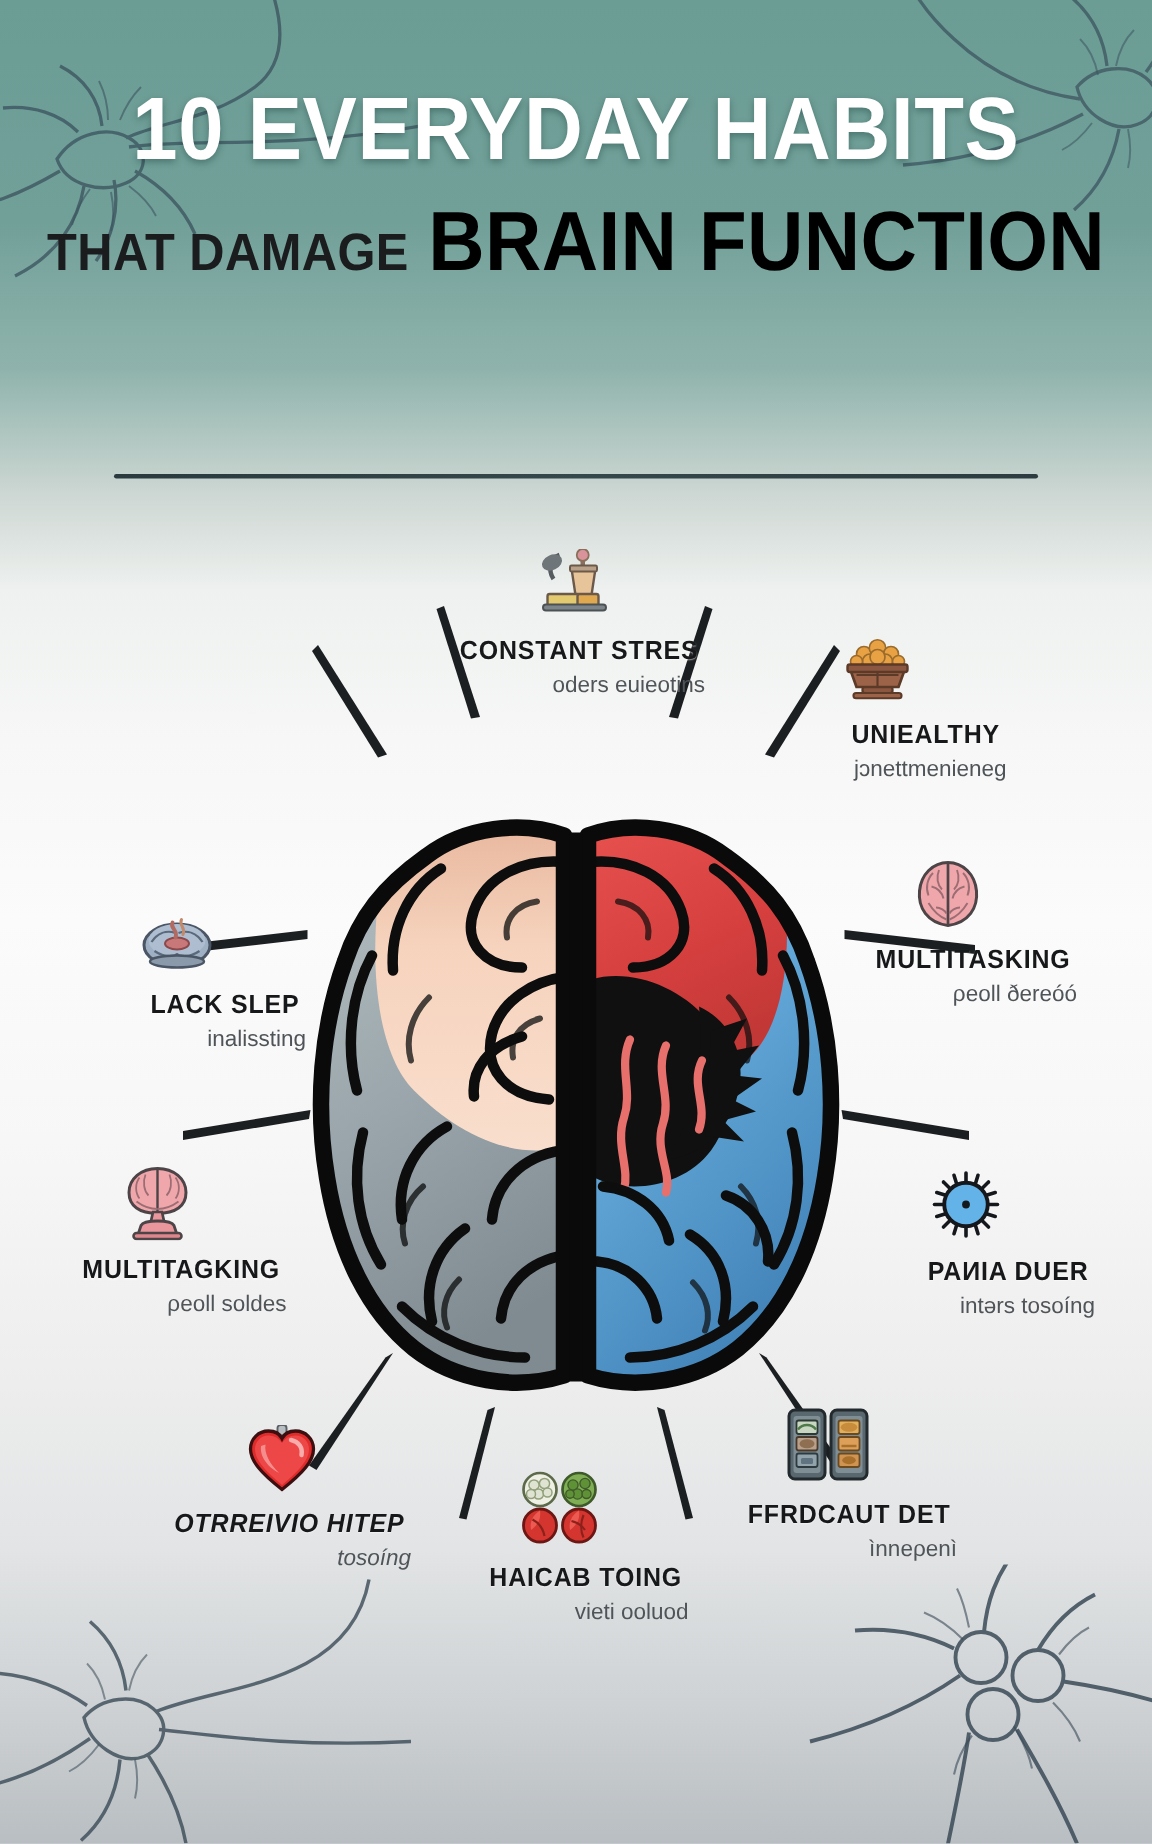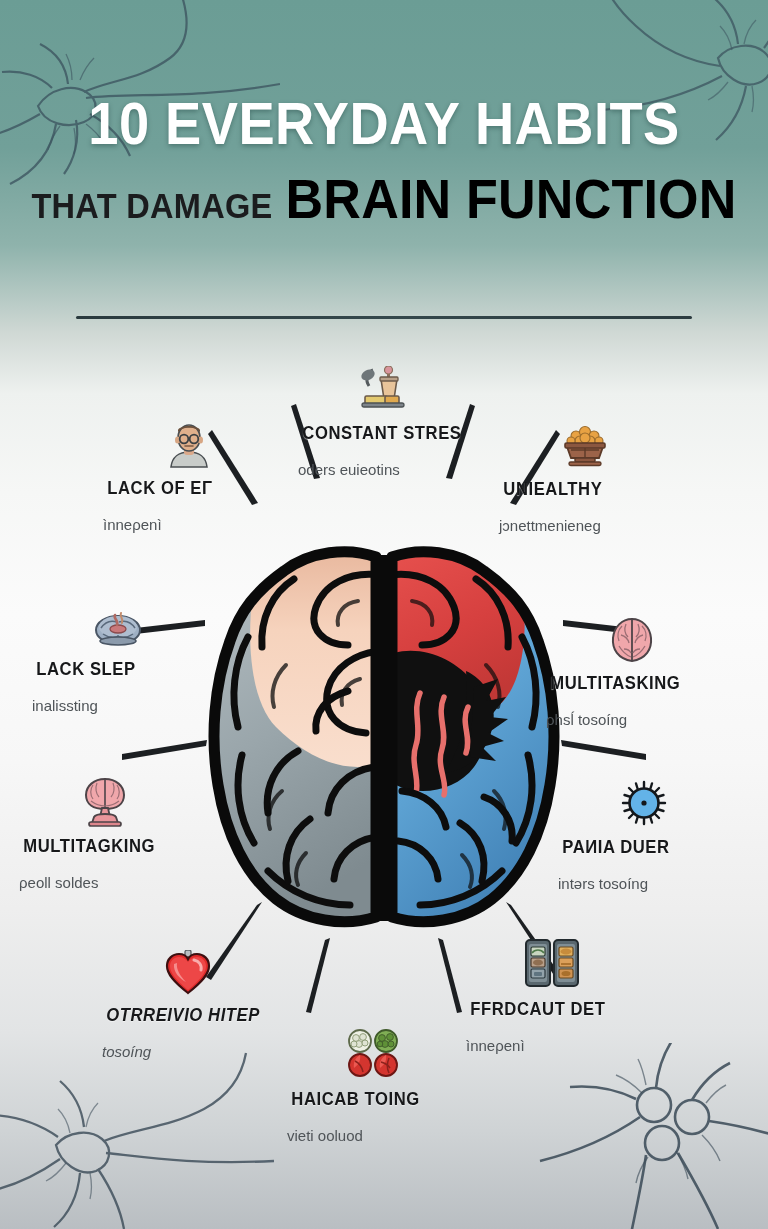--- a/index.html
+++ b/index.html
@@ -27,21 +27,21 @@
   }
   
   .neurons{position:absolute;inset:0;pointer-events:none;}
   .neurons svg{position:absolute;}
   .nTL{top:-12px;left:-20px;}
   .nTR{top:-18px;right:-24px;}
   .nBL{bottom:-10px;left:-26px;}
   .nBR{bottom:-14px;right:-18px;}
 
   
-  .header{position:absolute;top:0;left:0;right:0;padding-top:94px;text-align:center;}
+  .header{position:absolute;top:0;left:0;right:0;padding-top:56px;text-align:center;}
   .t-line1{
     font-family:"Liberation Sans Narrow","Liberation Sans",sans-serif;
     font-weight:700;font-size:59px;letter-spacing:0.5px;
     color:#ffffff;line-height:1.02;
     text-shadow:0 2px 5px rgba(10,40,38,.35);
     transform:scaleX(.92);
   }
   .t-line2{
     margin-top:12px;white-space:nowrap;
     display:flex;align-items:baseline;justify-content:center;gap:14px;
@@ -61,43 +61,43 @@
     border-radius:2px;
   }
 
   
   .brainwrap{position:absolute;left:50%;top:541px;transform:translateX(-50%);width:372px;height:392px;}
 
   
   .spokes{position:absolute;inset:0;pointer-events:none;}
 
   
-  .habit{position:absolute;width:172px;text-align:left;}
+  .habit{position:absolute;width:172px;text-align:right;}
   .hicon{height:52px;display:flex;align-items:flex-end;justify-content:center;margin-bottom:9px;}
   .h-title{
     font-family:"Liberation Sans Narrow","Liberation Sans",sans-serif;
     font-weight:700;font-size:17.5px;color:#17181a;letter-spacing:.6px;
     white-space:nowrap;transform:scaleX(.95);
     text-shadow:0 1px 1px rgba(255,255,255,.55);
   }
   .h-sub{
     font-family:"Liberation Sans",sans-serif;
-    font-size:15px;color:#4f5458;margin-top:17px;white-space:nowrap;
+    font-size:15px;color:#4f5458;margin-top:4px;white-space:nowrap;
     filter:blur(.18px);
   }
   
   .p-top-c   {left:298px;top:362px;}
   .p-top-l   {left:103px;top:417px;}
   .p-top-r   {left:499px;top:418px;}
   .p-mid-l   {left:32px;top:598px;}
-  .p-mid-r   {left:546px;top:612px;}
+  .p-mid-r   {left:546px;top:568px;}
   .p-low-l   {left:19px;top:775px;}
   .p-low-r   {left:558px;top:776px;}
   .p-bot-l   {left:102px;top:944px;font-style:italic;}
-  .p-bot-c   {left:287px;top:1028px;}
+  .p-bot-c   {left:287px;top:980px;}
   .p-bot-r   {left:466px;top:938px;}
 </style>
 </head>
 <body>
 
 <div class="poster">
 
   <div class="neurons">
     <svg class="nTL" width="300" height="220" viewBox="0 0 300 220">
       <g fill="none" stroke="#3d5560" stroke-width="2.2" opacity=".78">
@@ -330,39 +330,20 @@
         <rect x="23" y="11" width="18" height="4" rx="1" fill="#b9a189" stroke="#6b5a4a" stroke-width="1.3"></rect>
         <rect x="8" y="30" width="22" height="8" rx="1.5" fill="#e3c96f" stroke="#6b5a4a" stroke-width="1.6"></rect>
         <rect x="28" y="30" width="14" height="8" rx="1.5" fill="#e0a94f" stroke="#6b5a4a" stroke-width="1.6"></rect>
         <rect x="5" y="37" width="42" height="4" rx="2" fill="#7d848a" stroke="#4c5254" stroke-width="1.3"></rect>
       </svg>
     </div>
     <div class="h-title">CONSTANT STRES</div>
     <div class="h-sub">oders euieotins</div>
   </div>
 
-  <div class="habit p-top-l">
-    <div class="hicon">
-      <svg width="48" height="48" viewBox="0 0 48 48">
-        <path d="M6 46 C7 36 14 31 24 31 C34 31 41 36 42 46 Z" fill="#c8ccc9" stroke="#4a4f52" stroke-width="1.6"></path>
-        <rect x="19" y="25" width="10" height="9" rx="3" fill="#dba98a"></rect>
-        <ellipse cx="24" cy="17" rx="11" ry="13" fill="#e0b08c" stroke="#4a4f52" stroke-width="1.7"></ellipse>
-        <path d="M13 13 C14 4 34 4 35 13 C35 9 31 5 24 5 C17 5 13 9 13 13Z" fill="#5d4635"></path>
-        <path d="M13 12 C14 5 34 5 35 12 L35 9 C33 4 15 4 13 9Z" fill="#6b513d"></path>
-        <ellipse cx="12.5" cy="19" rx="2.5" ry="3.5" fill="#d7a683"></ellipse>
-        <ellipse cx="35.5" cy="19" rx="2.5" ry="3.5" fill="#d7a683"></ellipse>
-        <circle cx="19" cy="18" r="4.3" fill="none" stroke="#3b3f42" stroke-width="1.8"></circle>
-        <circle cx="29" cy="18" r="4.3" fill="none" stroke="#3b3f42" stroke-width="1.8"></circle>
-        <path d="M23.3 18 L24.7 18" stroke="#3b3f42" stroke-width="1.6"></path>
-        <path d="M20 25 L28 25" stroke="#7a5a44" stroke-width="1.6" stroke-linecap="round"></path>
-      </svg>
-    </div>
-    <div class="h-title">LACK OF EΓ</div>
-    <div class="h-sub">ìnneρenì</div>
-  </div>
 
   <div class="habit p-top-r">
     <div class="hicon">
       <svg width="54" height="46" viewBox="0 0 54 46">
         <g fill="#e8a243" stroke="#9a6b2c" stroke-width="1.1">
           <circle cx="18" cy="12" r="5"></circle>
             <circle cx="27" cy="8" r="5.5"></circle>
           <circle cx="36" cy="12" r="5"></circle>
             <circle cx="22" cy="17" r="5"></circle>
           <circle cx="32" cy="17" r="5"></circle>
@@ -416,21 +397,21 @@
           <path d="M17 8 C15 13 16 18 19 21"></path>
           <path d="M29 8 C31 13 30 18 27 21"></path>
           <path d="M12 19 C16 20 19 23 20 27"></path>
           <path d="M34 19 C30 20 27 23 26 27"></path>
           <path d="M15 33 C18 33 21 35 22 37"></path>
           <path d="M31 33 C28 33 25 35 24 37"></path>
         </g>
       </svg>
     </div>
     <div class="h-title">MULTITASKING</div>
-    <div class="h-sub">ρhsĺ tosoíng</div>
+    <div class="h-sub">ρeoll ðereóó</div>
   </div>
 
   <div class="habit p-low-r">
     <div class="hicon">
       <svg width="50" height="50" viewBox="0 0 50 50">
         <g stroke="#14181c" stroke-width="2.4" stroke-linecap="round">
           <path d="M25 4 L25 11"></path>
             <path d="M25 39 L25 46"></path>
           <path d="M4 25 L11 25"></path>
             <path d="M39 25 L46 25"></path>

